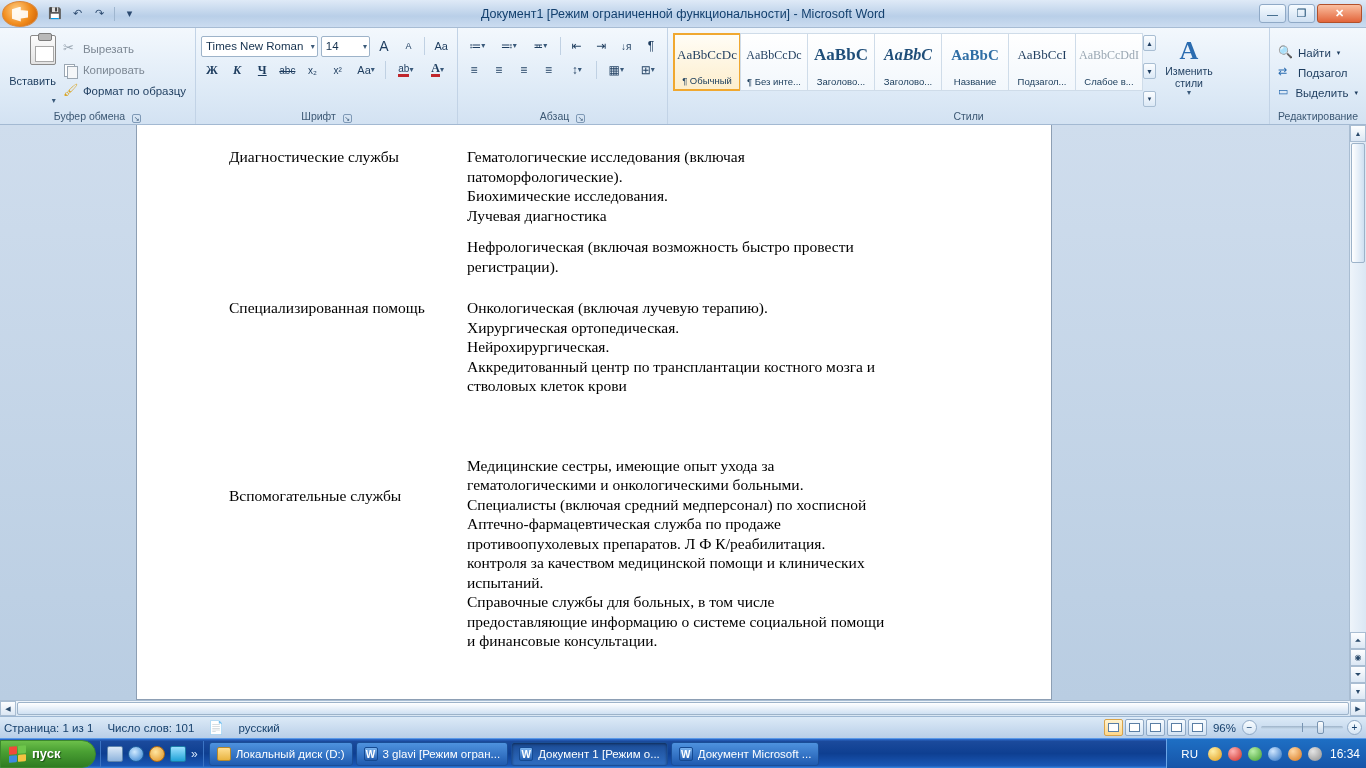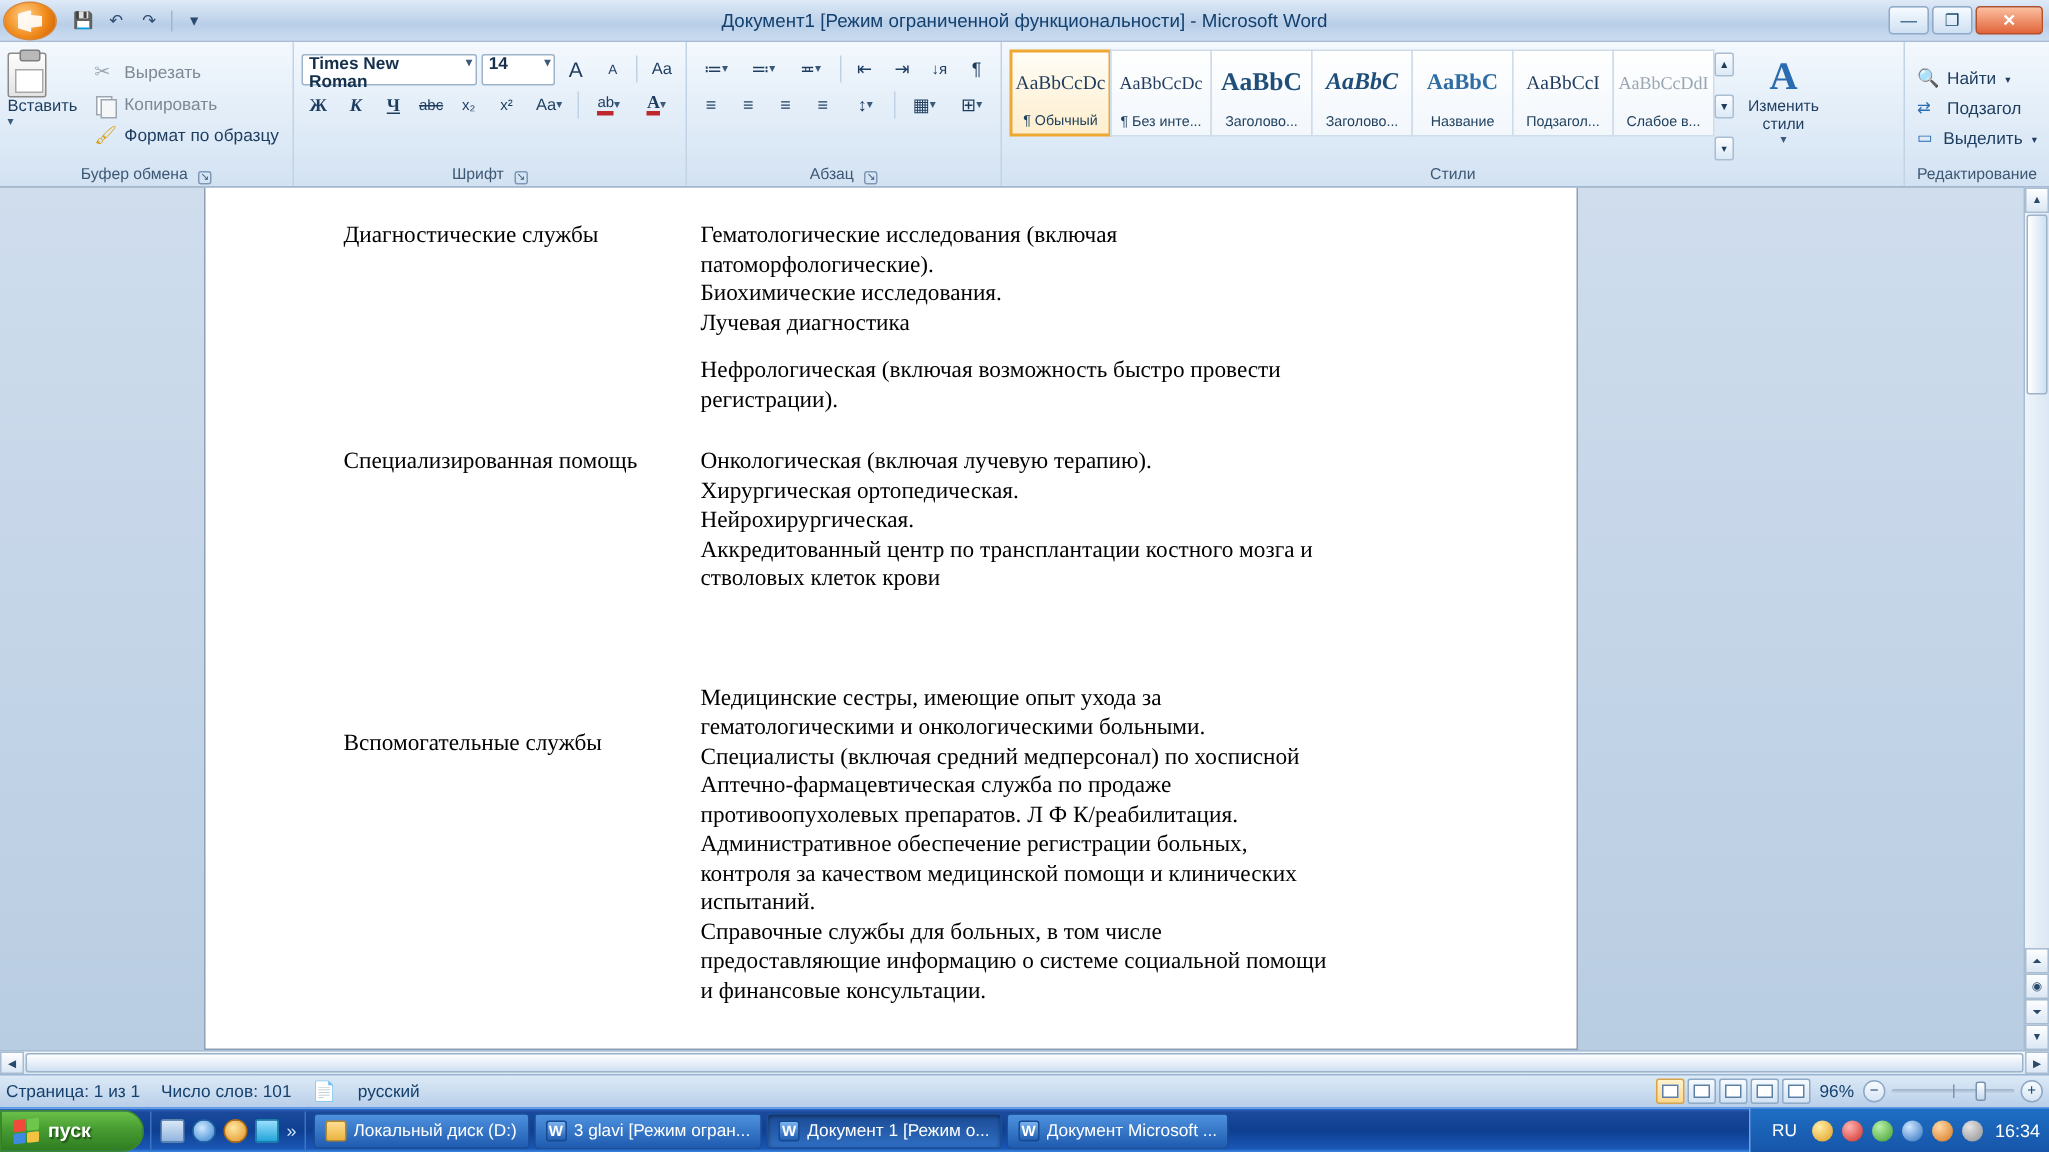--- a/index.html
+++ b/index.html
@@ -148,24 +148,25 @@
     line-height: 8px;
     color: #3b5a79;
   }
 
   
   .clip {
     width: 196px;
   }
   .paste-btn {
     width: 52px;
-    display: flex; flex-direction: column; align-items: flex-start;
+    display: flex; flex-direction: column; align-items: flex-end;
     padding-top: 4px;
     color: #1c3c5e;
     font-size: 11px;
+    gap: 10px;
   }
   .clipboard-glyph {
     width: 26px; height: 30px;
     background: linear-gradient(#fdfdfd, #e3e3e3);
     border: 1px solid #8a8a8a;
     border-radius: 2px;
     position: relative;
   }
   .clipboard-glyph:before {
     content: "";
@@ -199,26 +200,25 @@
   .ico-copy:after { content: ""; position: absolute; left: 5px; top: 4px; width: 9px; height: 11px; background: #f4f6f8; border: 1px solid #9aa6b2; }
   .ico-brush:before { content: "\1F58C"; font-size: 12px; color: #d9a11a; position: absolute; left: 1px; top: 0; }
 
   
   .fontg { width: 262px; }
   .frow { display: flex; align-items: center; gap: 3px; height: 24px; padding: 1px 0; }
   .combo {
     height: 21px;
     background: #fff;
     border: 1px solid #9db3c9;
-    display: flex; 
+    display: flex; align-items: center;
     padding: 0 2px 0 4px;
     font-size: 11.5px;
     color: #14304d;
     border-radius: 2px;
-    font-weight: bold;
   }
   .combo .arrow { margin-left: auto; font-size: 8px; color: #3c5b7a; padding-left: 4px; }
   .fname { width: 124px; }
   .fsize { width: 52px; }
   .rbtn {
     width: 23px; height: 22px;
     display: flex; align-items: center; justify-content: center;
     border: 1px solid transparent;
     border-radius: 2px;
     font-size: 12px;
@@ -842,21 +842,20 @@
         <div class="trow">
           <div class="tcol-left" style="padding-top:30px;">
             <p class="para">Вспомогательные службы</p>
           </div>
           <div class="tcol-right">
             <p class="para">Медицинские сестры, имеющие опыт ухода за</p>
             <p class="para">гематологическими и онкологическими больными.</p>
             <p class="para">Специалисты (включая средний медперсонал) по хосписной</p>
             <p class="para">Аптечно-фармацевтическая служба по продаже</p>
             <p class="para">противоопухолевых препаратов. Л Ф К/реабилитация.</p>
-            <p class="para">Административное обеспечение регистрации больных,</p>
             <p class="para">контроля за качеством медицинской помощи и клинических</p>
             <p class="para">испытаний.</p>
             <p class="para">Справочные службы для больных, в том числе</p>
             <p class="para">предоставляющие информацию о системе социальной помощи</p>
             <p class="para">и финансовые консультации.</p>
 
           </div>
         </div>
 
       </div>

